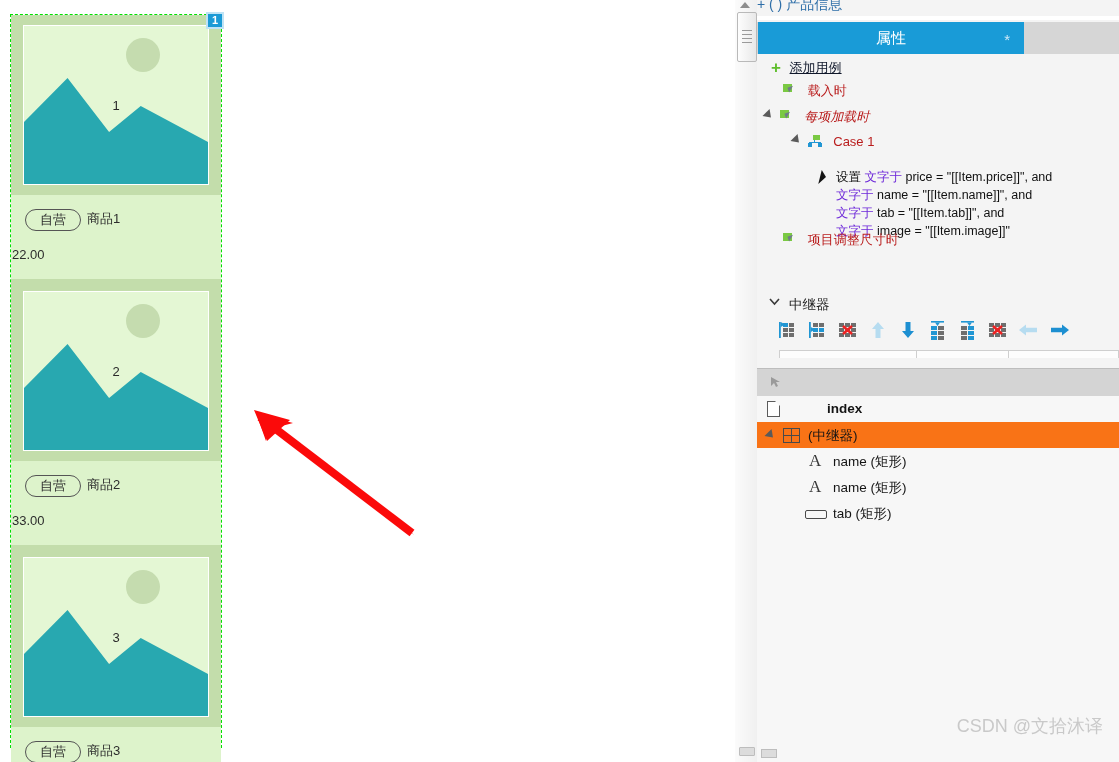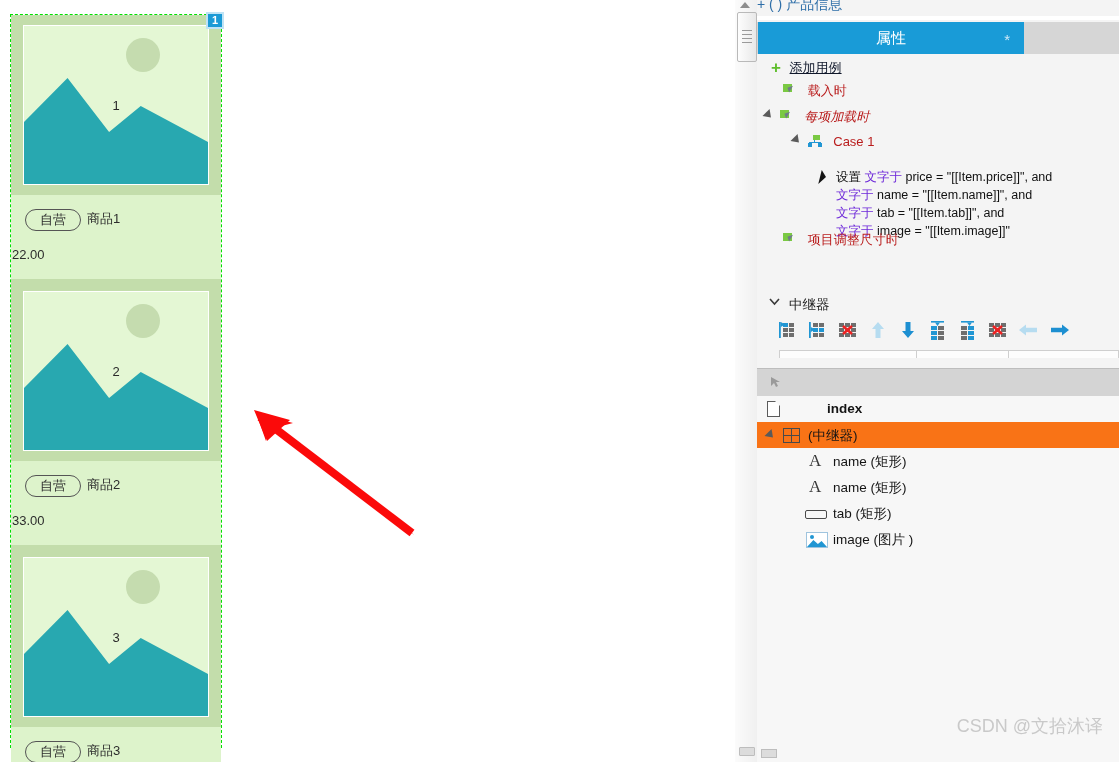--- a/index.html
+++ b/index.html
@@ -445,30 +445,20 @@
       <div class="trow" style="top:78px;">
         <span class="ico-A">A</span>
         <span class="lbl" style="left:76px;">name (矩形)</span>
       </div>
 
       <div class="trow" style="top:104px;">
         <span class="ico-rect"></span>
         <span class="lbl" style="left:76px;">tab (矩形)</span>
       </div>
 
-      <div class="trow" style="top:130px;">
-        <span class="ico-img">
-          <span class="sky"></span>
-          <svg class="mt" viewBox="0 0 22 9" preserveAspectRatio="none">
-              <polygon points="0,9 7,2 12,6 16,3 22,9" fill="#2196d3"></polygon>
-            </svg>
-          <span class="dot"></span>
-        </span>
-        <span class="lbl" style="left:76px;">image (图片 )</span>
-      </div>
 
       <div id="bscroll"></div>
     </div>
 
   </div>
 
   <div id="watermark">CSDN @文拾沐译</div>
 </div>
 
 </body></html>

